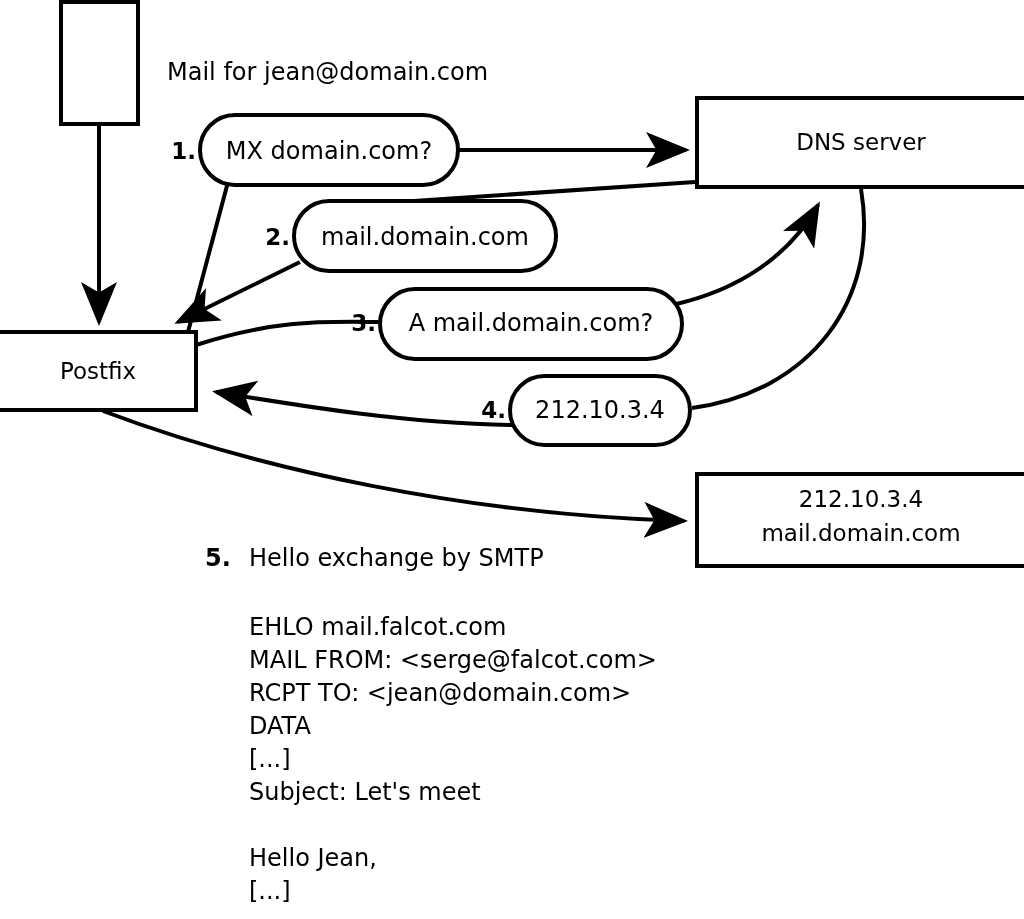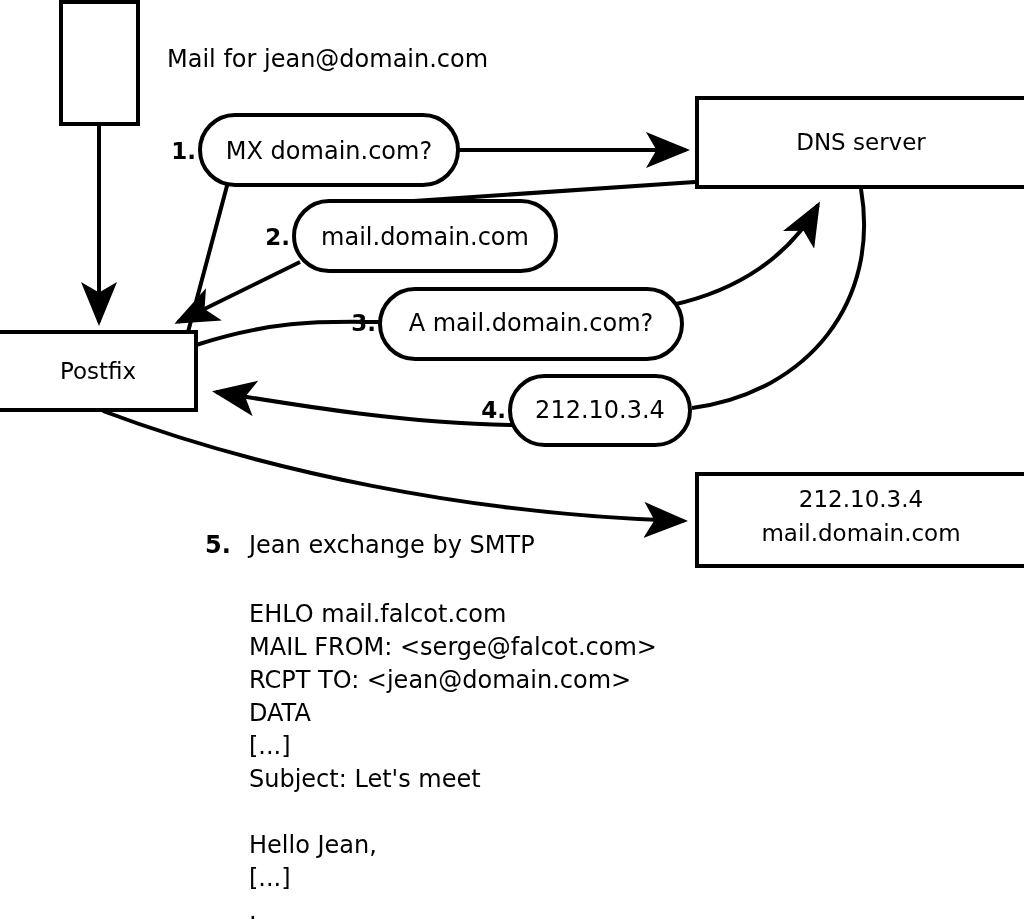--- a/index.html
+++ b/index.html
@@ -55,20 +55,21 @@
     fill: #000000;
     text-anchor: end;
     dominant-baseline: middle;
   }
   .caption-text {
     position: absolute;
     font-family: "DejaVu Sans", "Liberation Sans", sans-serif;
     font-size: 24px;
     color: #000000;
     white-space: pre;
+    margin-top: 13px;
   }
   #mail-for-caption {
     left: 167px;
     top: 45px;
   }
   #step5-num {
     left: 205px;
     top: 531px;
     font-weight: bold;
   }
@@ -147,17 +148,17 @@
     <rect class="shape-stroke" x="510" y="376" width="180" height="69" rx="34.5" ry="34.5"></rect>
     <text class="step-num" x="506" y="411">4.</text>
     <text class="bubble-label" x="600" y="411">212.10.3.4</text>
 
   </svg>
 
   <div class="caption-text" id="mail-for-caption">Mail for jean@domain.com</div>
 
   <div class="caption-text" id="step5-num">5.</div>
 
-  <div class="caption-text" id="step5-label">Jean exchange by SMTP</div>
+  <div class="caption-text" id="step5-label">Hello exchange by SMTP</div>
 
   <div class="caption-text" id="smtp-transcript"><span class="transcript-line">EHLO mail.falcot.com</span><span class="transcript-line">MAIL FROM: &lt;serge@falcot.com&gt;</span><span class="transcript-line">RCPT TO: &lt;jean@domain.com&gt;</span><span class="transcript-line">DATA</span><span class="transcript-line">[...]</span><span class="transcript-line">Subject: Let's meet</span><span class="transcript-line">&nbsp;</span><span class="transcript-line">Hello Jean,</span><span class="transcript-line">[...]</span><span class="transcript-line">.</span></div>
 
 </div>
 
 </body></html>

